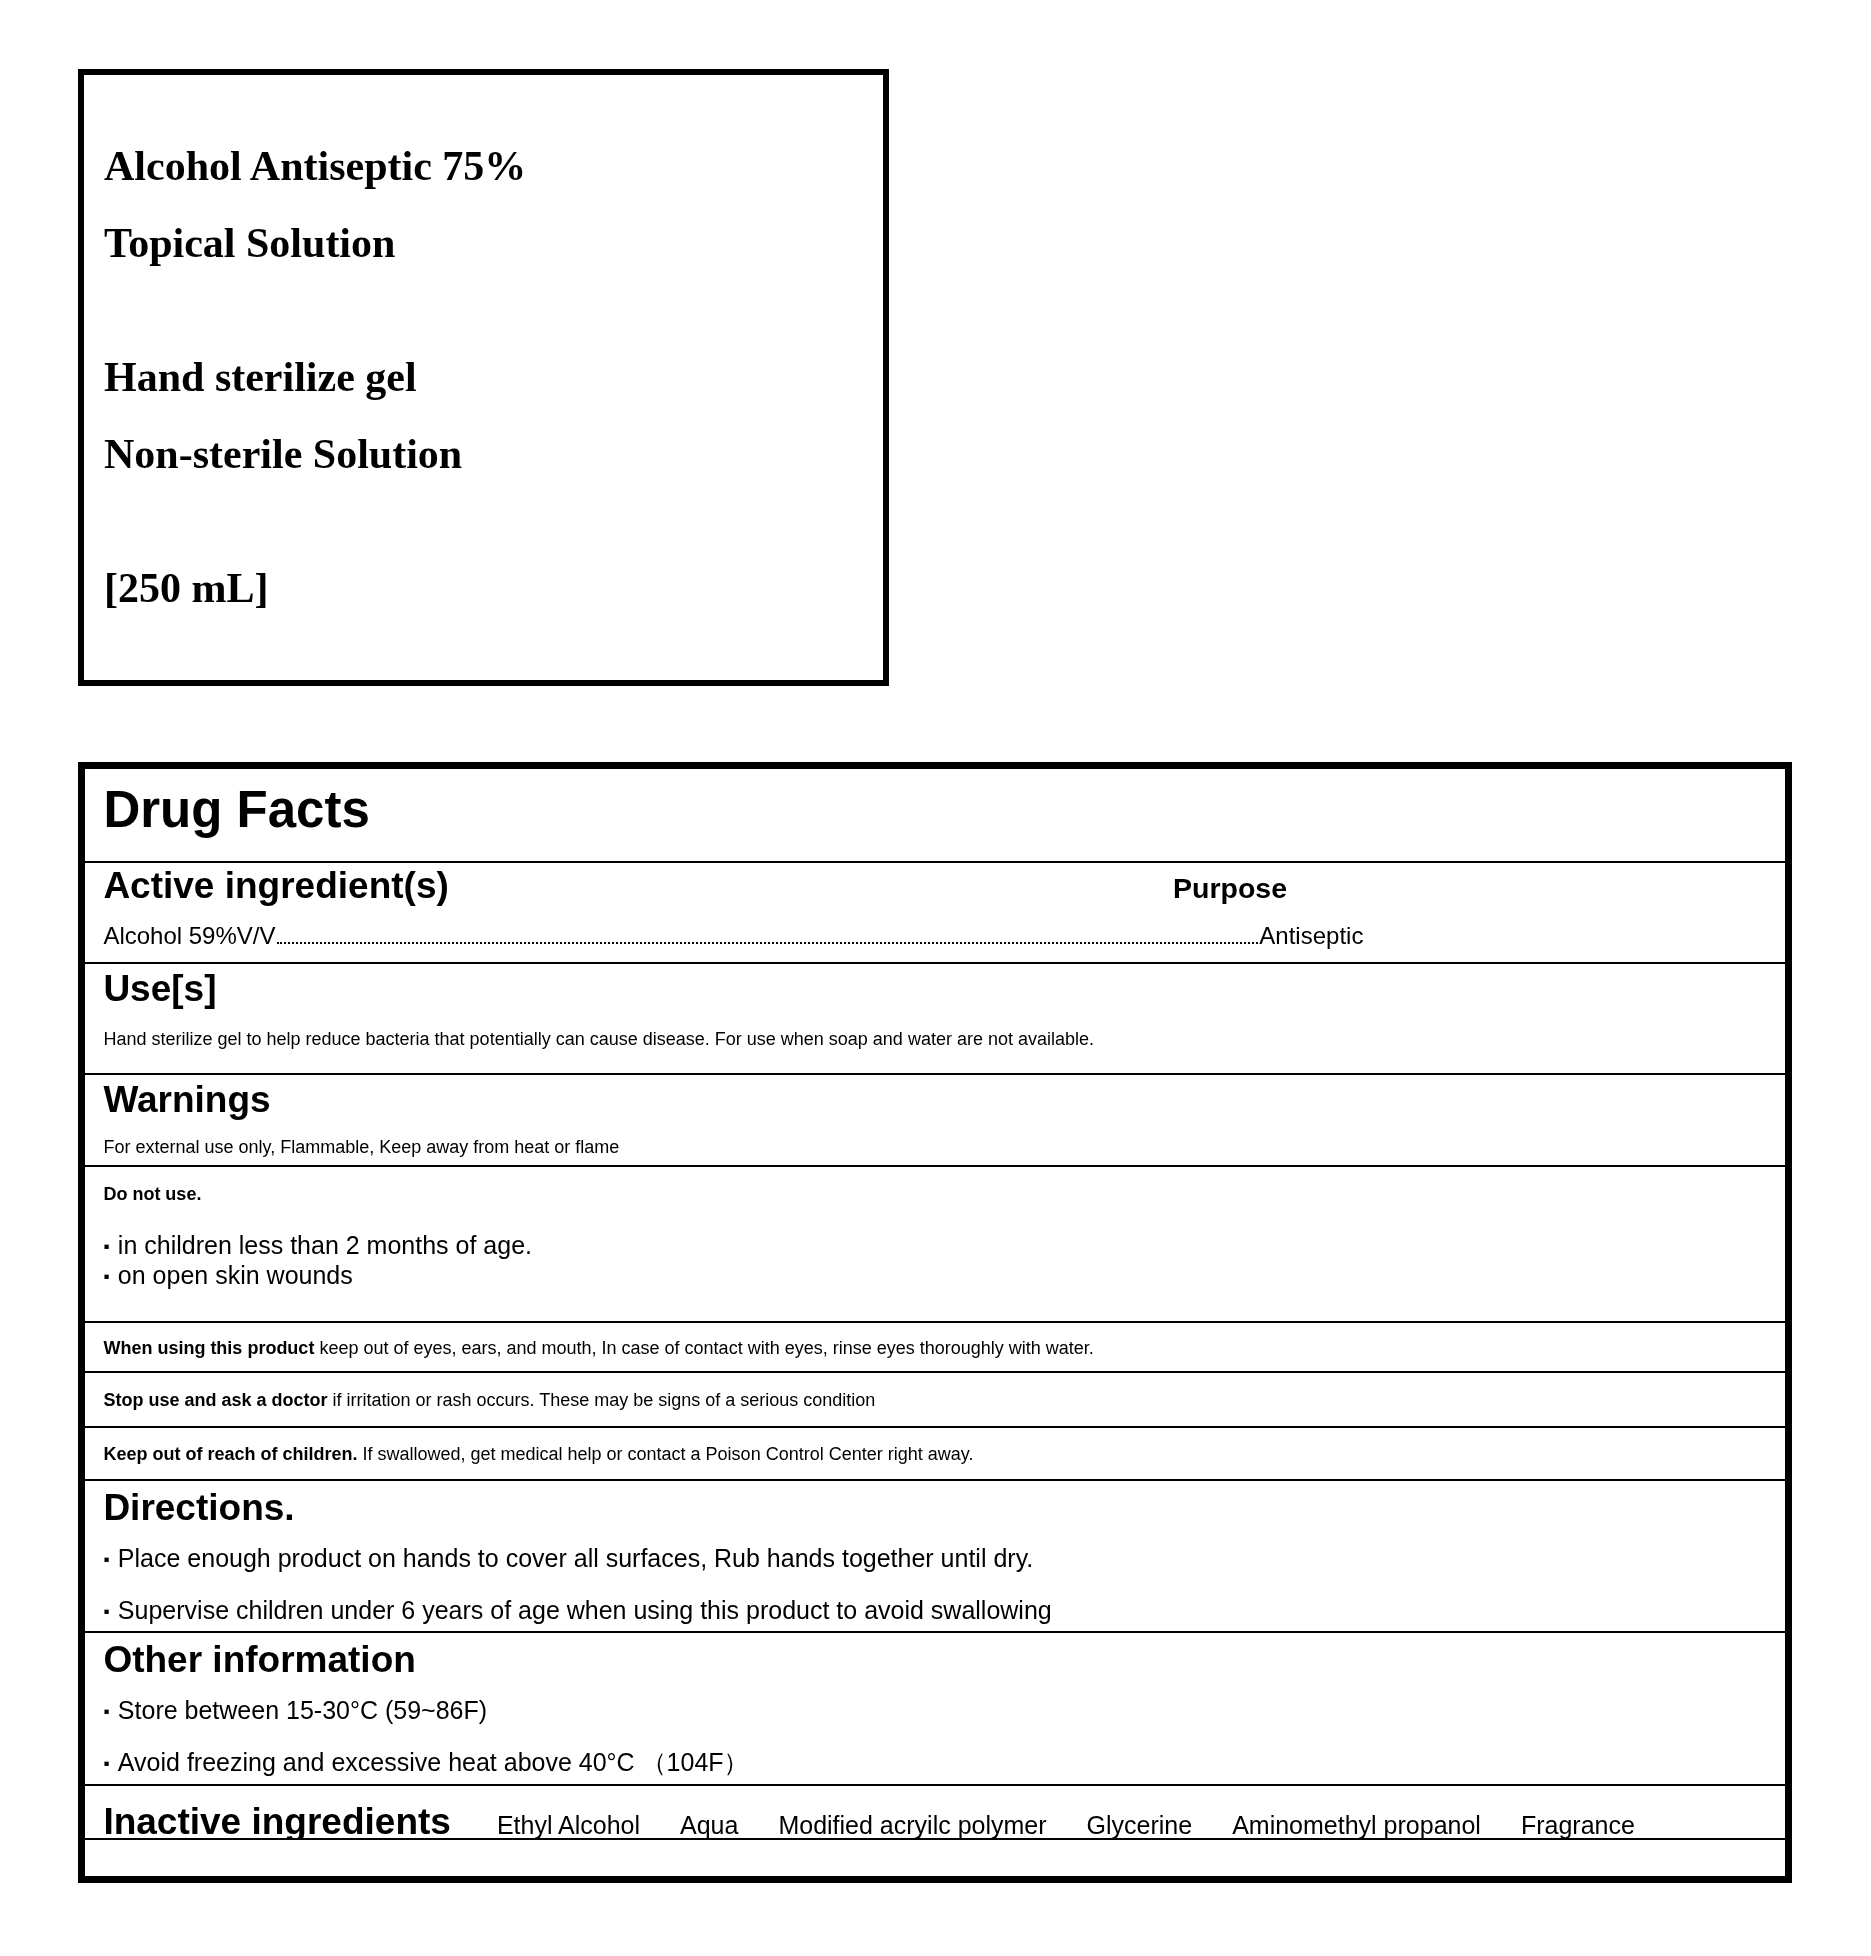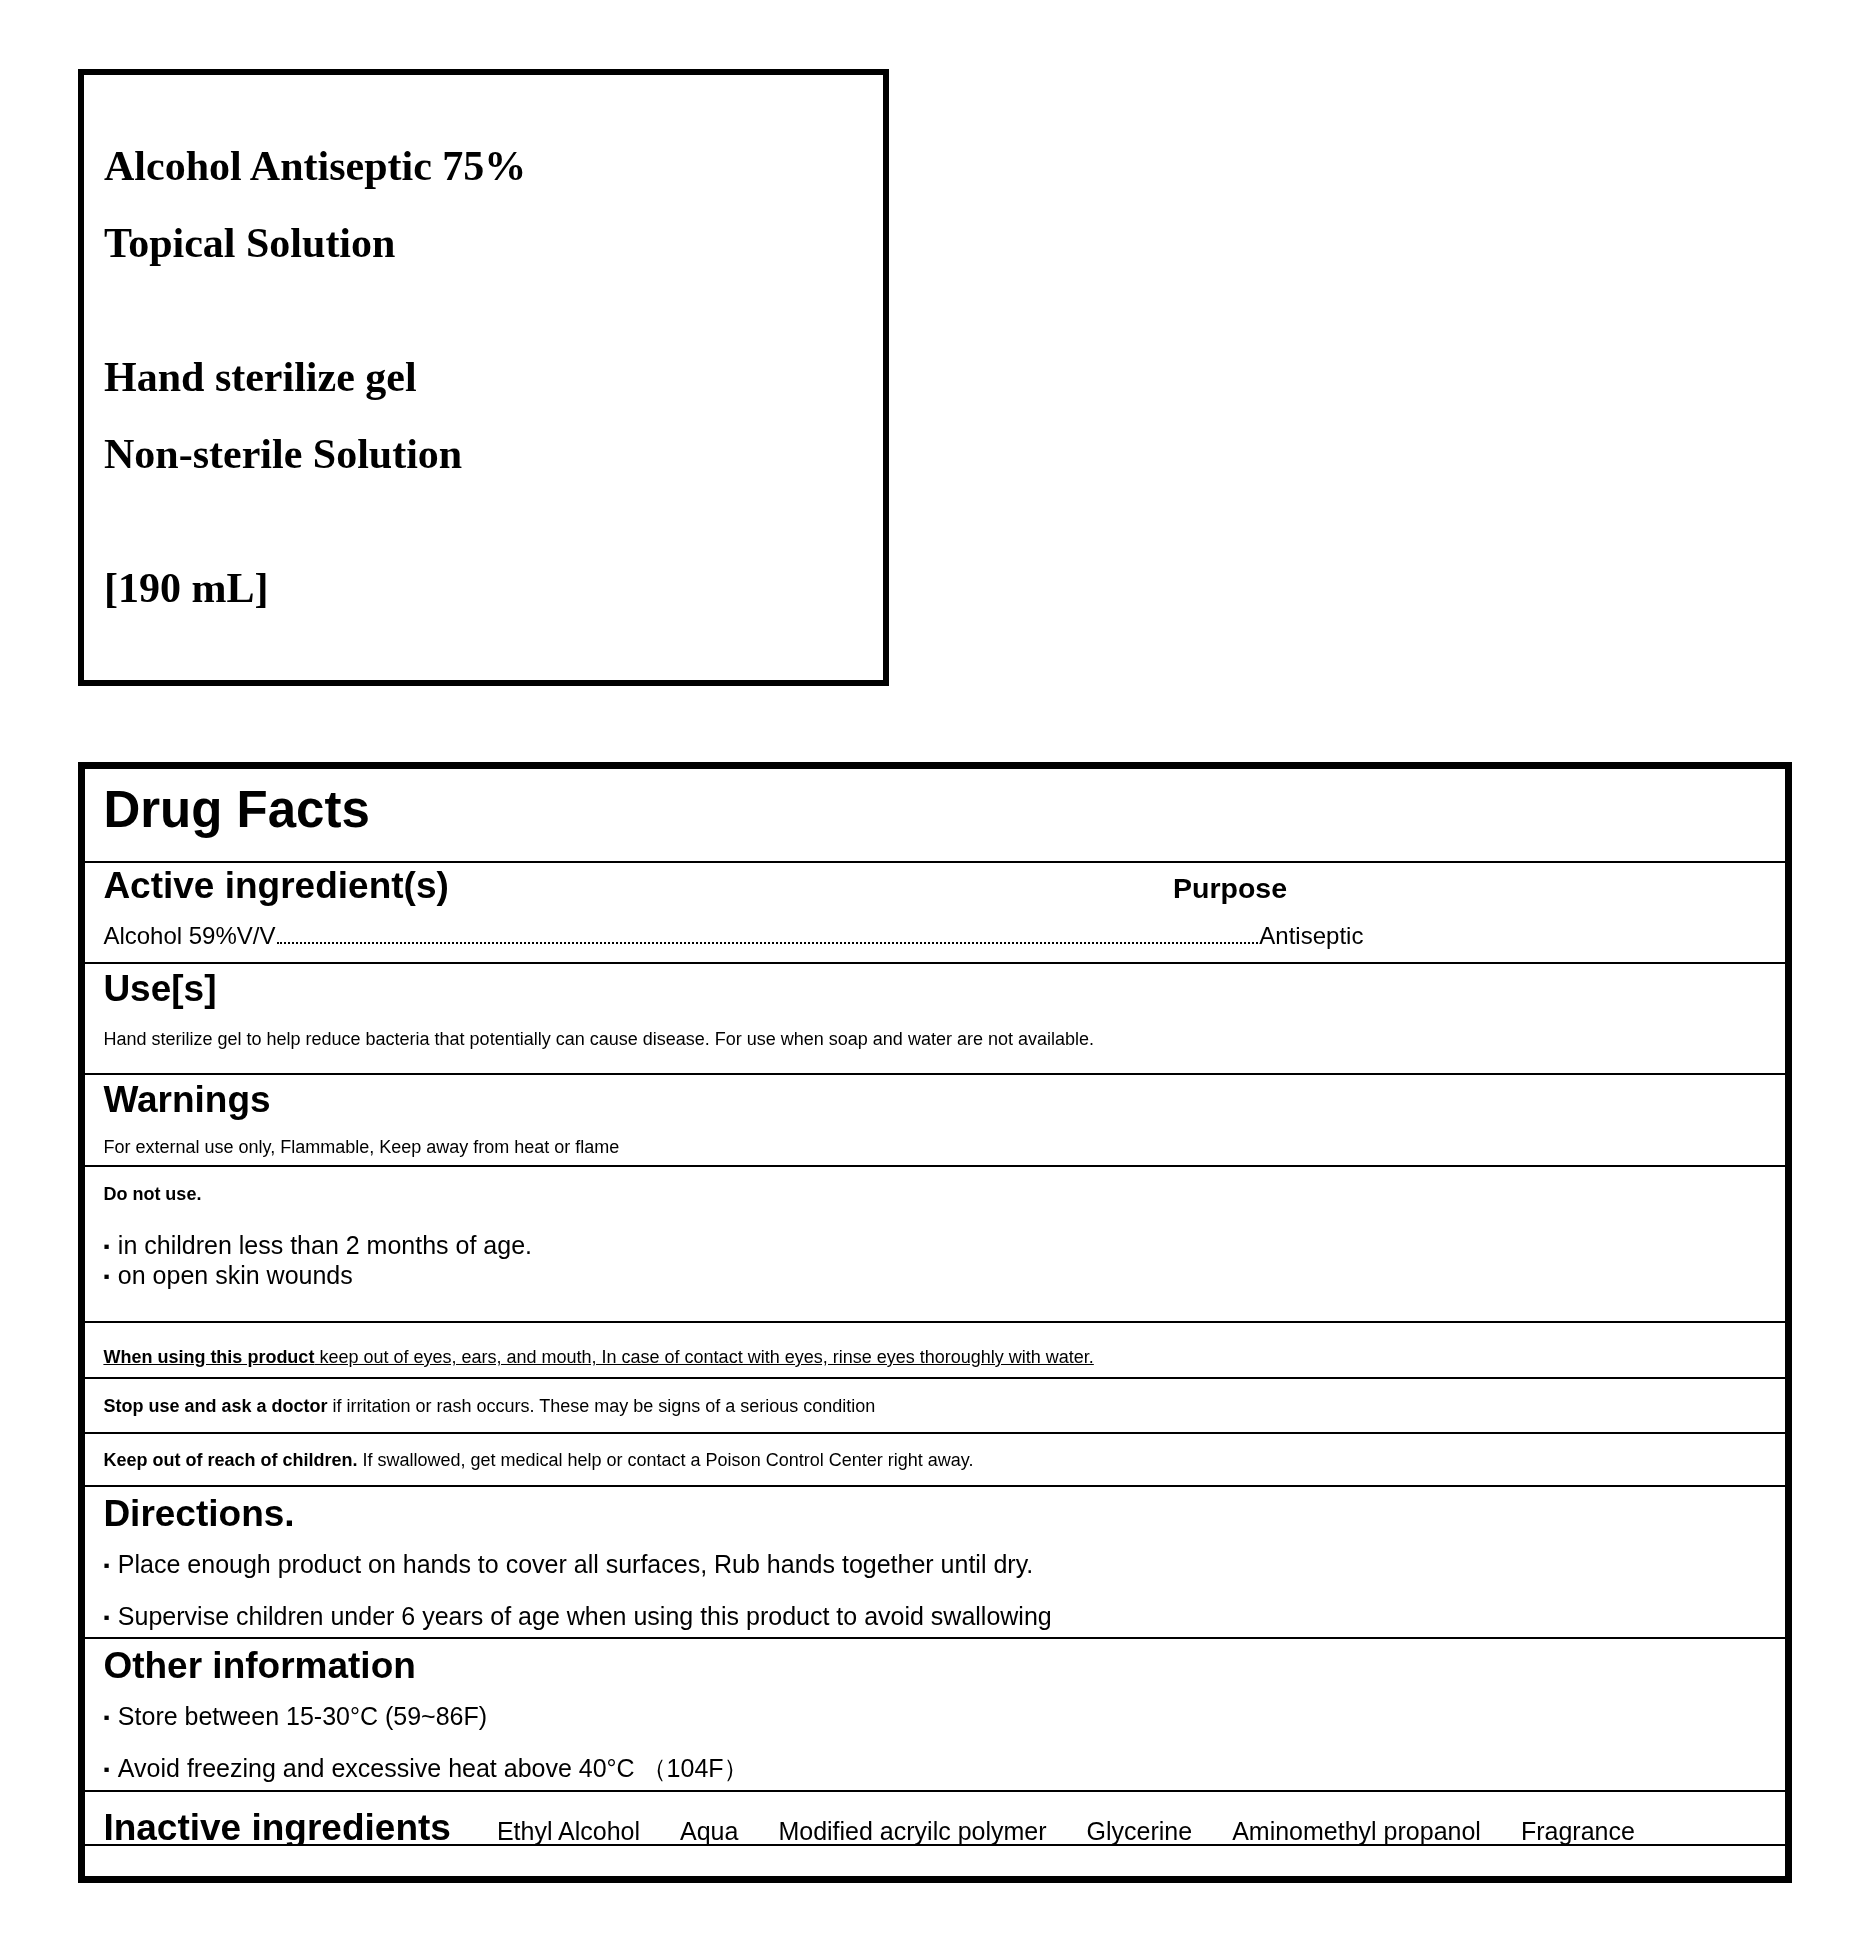--- a/index.html
+++ b/index.html
@@ -46,21 +46,21 @@
 
   .row-uses { height:111px; }
   .row-uses .sec-heading { margin-bottom:20px; }
 
   .row-warnings { height:92px; }
   .row-warnings .sec-heading { margin-bottom:16.5px; }
 
   .row-donotuse { height:156px; padding-top:13px; }
   .row-donotuse .body-text { margin-bottom:22px; }
 
-  .row-single { height:56px; padding-top:20px;text-decoration:underline; }
+  .row-single { height:50px; padding-top:11px; }
   .row-stop { height:55px; padding-top:13px; }
   .row-keep { height:53px; padding-top:12px; }
 
   .row-directions { height:152px; padding-top:11px; }
   .row-directions .sec-heading { margin-bottom:20px; }
   .row-directions .bullet-line { margin-bottom:22px; }
 
   .row-other { height:153px; padding-top:11px; }
   .row-other .sec-heading { margin-bottom:20px; }
   .row-other .bullet-line { margin-bottom:22px; }
@@ -75,21 +75,21 @@
 </head>
 <body>
 
 <div class="product-box">
   <p>Alcohol Antiseptic 75%</p>
   <p>Topical Solution</p>
   <div class="pb-gap"></div>
   <p>Hand sterilize gel</p>
   <p>Non-sterile Solution</p>
   <div class="pb-gap"></div>
-  <p>[190 mL]</p>
+  <p>[250 mL]</p>
 </div>
 
 <div class="drug-facts">
 
   <div class="df-row df-title-row">
     <div class="df-title">Drug Facts</div>
   </div>
 
   <div class="df-row row-active">
     <div class="sec-heading">Active ingredient(s)</div>

